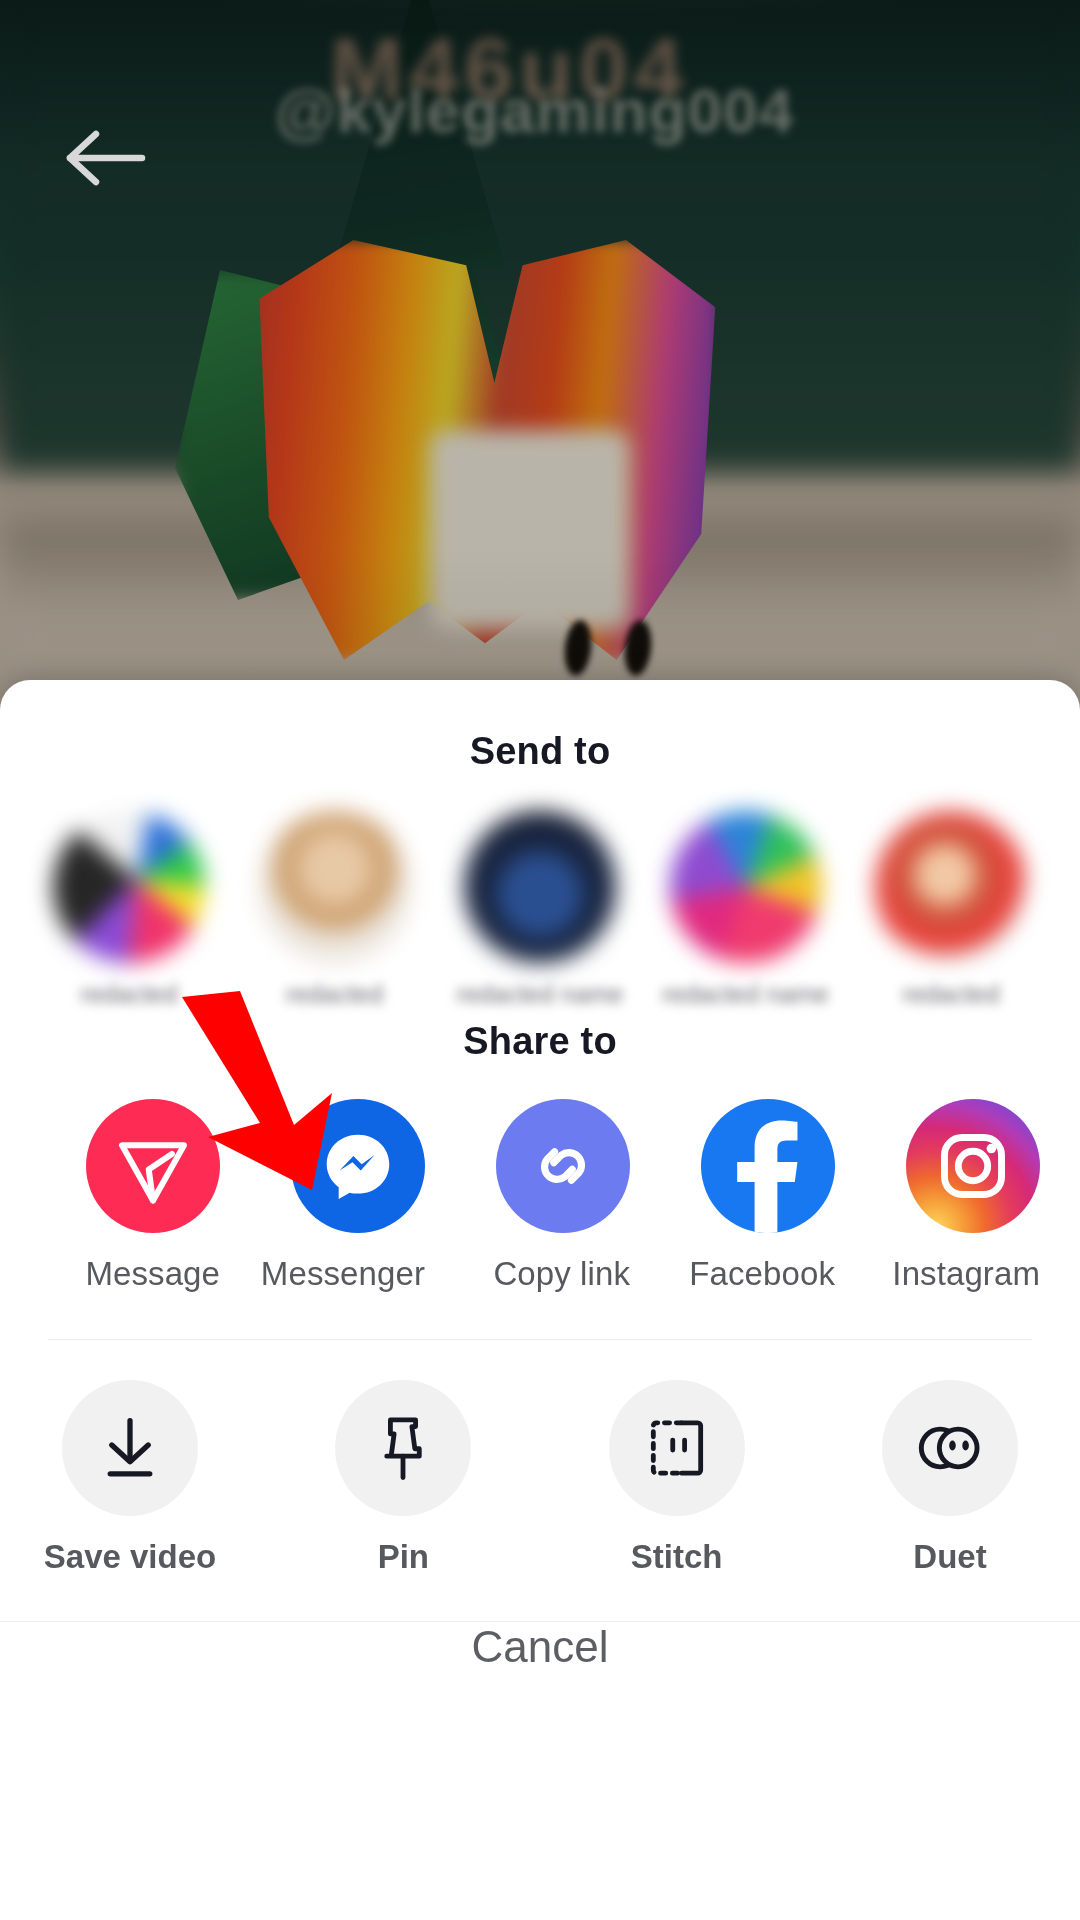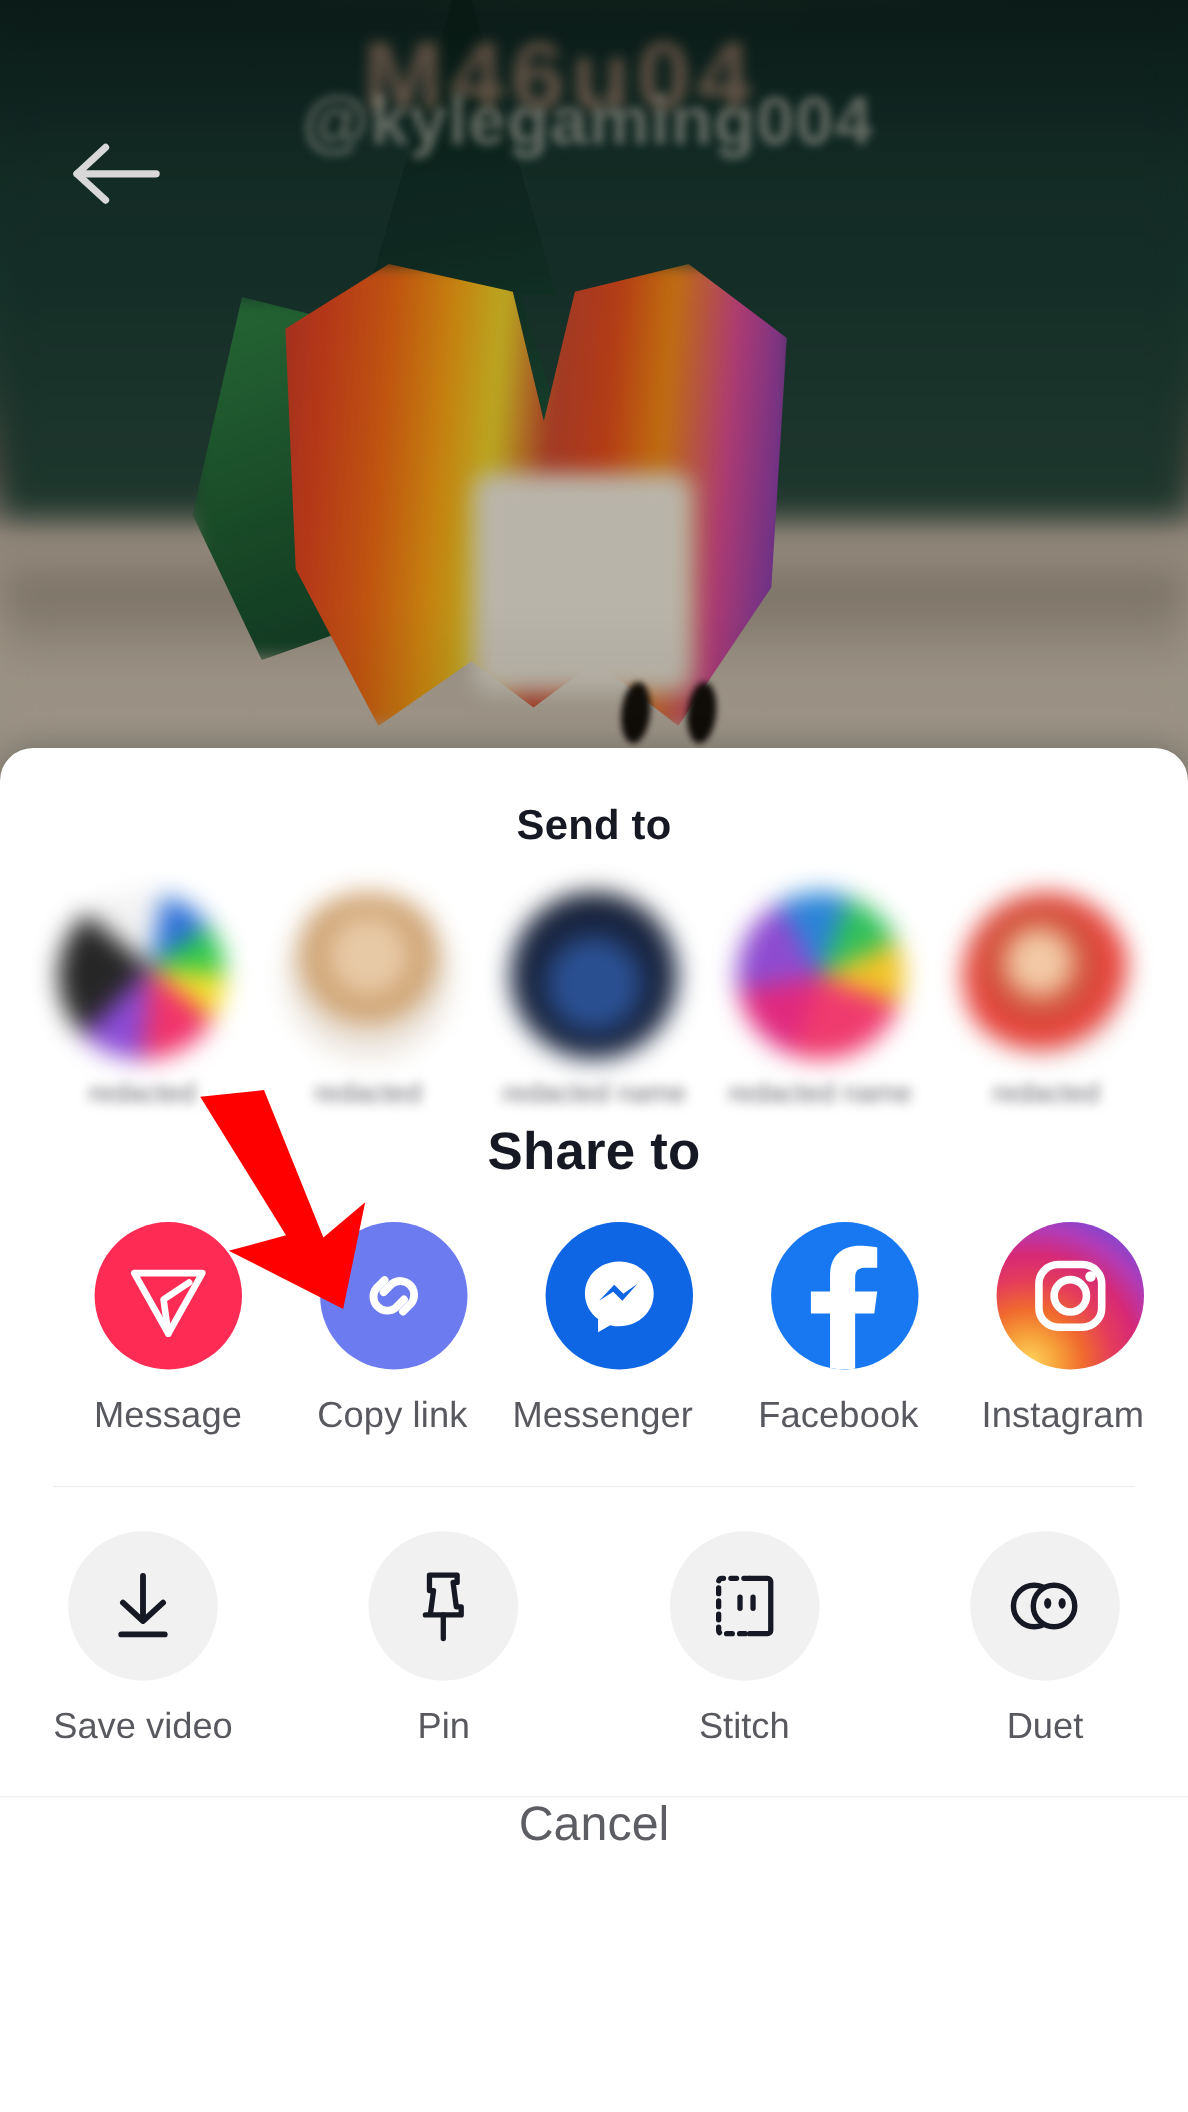--- a/index.html
+++ b/index.html
@@ -84,21 +84,21 @@
   .sheet{
     position:absolute;left:0;bottom:0;width:1080px;height:1240px;
     background:#fff;border-radius:30px 30px 0 0;
     box-shadow:0 -4px 24px rgba(0,0,0,.18);
   }
   .sheet-title{
     text-align:center;color:#161823;font-weight:700;
     font-family:"Liberation Sans",sans-serif;
   }
   #sendto-title{font-size:38px;margin-top:50px;letter-spacing:.2px;}
-  #shareto-title{font-size:48px;margin-top:10px;letter-spacing:.2px;}
+  #shareto-title{font-size:38px;margin-top:10px;letter-spacing:.2px;}
 
   
   .friends-row{
     display:flex;padding:0 44px;margin-top:38px;
     justify-content:space-between;align-items:flex-start;
   }
   .friend{width:170px;display:flex;flex-direction:column;align-items:center;cursor:pointer;}
   .friend-av{width:152px;height:152px;border-radius:50%;filter:blur(11px);overflow:hidden;position:relative;}
   .friend-name{
     margin-top:16px;width:172px;text-align:center;font-size:25px;color:#6b6b72;
@@ -141,20 +141,21 @@
   
   .action-row{display:flex;padding:0 40px;margin-top:40px;justify-content:space-between;align-items:flex-start;}
   .action-item{width:180px;display:flex;flex-direction:column;align-items:center;cursor:pointer;}
   .action-circle{
     width:136px;height:136px;border-radius:50%;background:#f1f1f2;
     display:flex;align-items:center;justify-content:center;
   }
   .action-label{
     margin-top:22px;font-size:33px;color:#58595f;text-align:left;line-height:1.18;
     font-family:"Liberation Sans",sans-serif;
+    font-weight:bold;
   }
 
   
   .cancel-sep{height:1px;background:#ededee;margin-top:44px;}
   .cancel-btn{
     height:138px;display:flex;justify-content:center;cursor:pointer;
   }
   .cancel-txt{font-size:44px;color:#5d5e64;font-family:"Liberation Sans",sans-serif;}
 
   
@@ -226,39 +227,39 @@
             <g fill="none" stroke="#fff" stroke-width="7" stroke-linejoin="round" stroke-linecap="round">
               <polygon points="14,26 86,26 50,90"></polygon>
               <polyline points="50,90 45,54 72,36"></polyline>
             </g>
           </svg>
         </div>
         <div class="share-label">Message</div>
       </div>
 
       <div class="share-item">
+        <div class="share-circle" style="background:#0F66E4;">
+          <svg width="92" height="92" viewBox="0 0 100 100">
+            <path d="M50 16 C31 16 16 30 16 48 c0 10 5 19 13 25 l0 13 12 -7 c3 1 6 1 9 1 19 0 34 -14 34 -32 S69 16 50 16 Z" fill="#fff"></path>
+            <polygon points="30,55 45,39 54,48 68,38 53,55 44,46" fill="#0F66E4"></polygon>
+          </svg>
+        </div>
+        <div class="share-label">Messenger</div>
+      </div>
+
+      <div class="share-item">
         <div class="share-circle" style="background:#6C7BF0;">
           <svg width="84" height="84" viewBox="0 0 100 100">
             <g fill="none" stroke="#fff" stroke-width="8.5" stroke-linecap="round">
               <path d="M40 33 L31 42 a15 15 0 0 0 21 21 l9 -9"></path>
               <path d="M60 67 L69 58 a15 15 0 0 0 -21 -21 l-9 9"></path>
             </g>
           </svg>
         </div>
         <div class="share-label">Copy link</div>
-      </div>
-
-      <div class="share-item">
-        <div class="share-circle" style="background:#0F66E4;">
-          <svg width="92" height="92" viewBox="0 0 100 100">
-            <path d="M50 16 C31 16 16 30 16 48 c0 10 5 19 13 25 l0 13 12 -7 c3 1 6 1 9 1 19 0 34 -14 34 -32 S69 16 50 16 Z" fill="#fff"></path>
-            <polygon points="30,55 45,39 54,48 68,38 53,55 44,46" fill="#0F66E4"></polygon>
-          </svg>
-        </div>
-        <div class="share-label">Messenger</div>
       </div>
 
       <div class="share-item">
         <div class="share-circle" style="background:#1778F2;">
           <svg width="134" height="134" viewBox="0 0 100 100">
             <path d="M57 100 V62 h13 l2 -15 H57 v-9 c0 -4 1 -7 7 -7 h8 V17 c-1 0 -6 -1 -12 -1 -12 0 -20 7 -20 20 v11 H27 v15 h13 v38 Z" fill="#fff"></path>
           </svg>
         </div>
         <div class="share-label">Facebook</div>
       </div>

